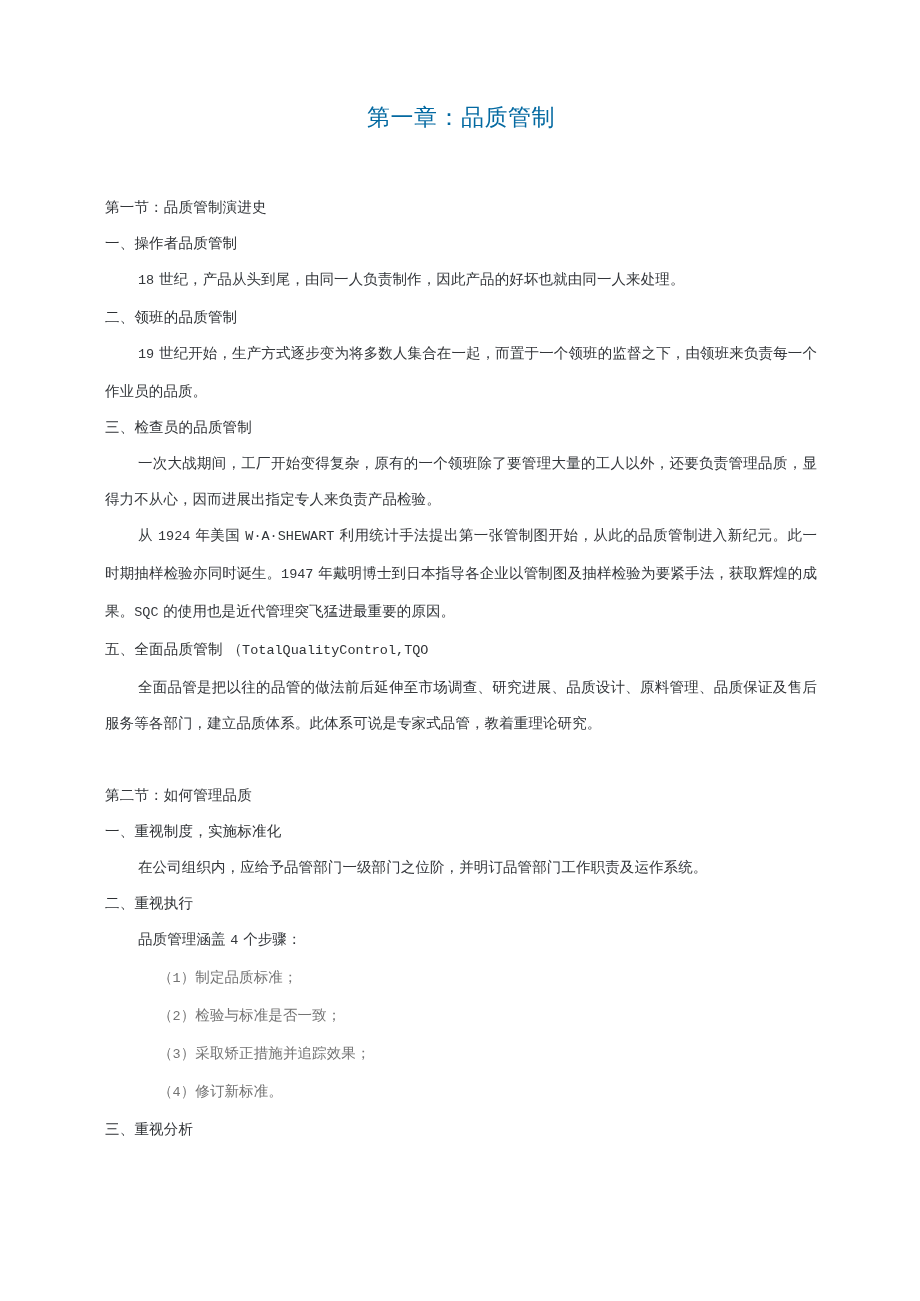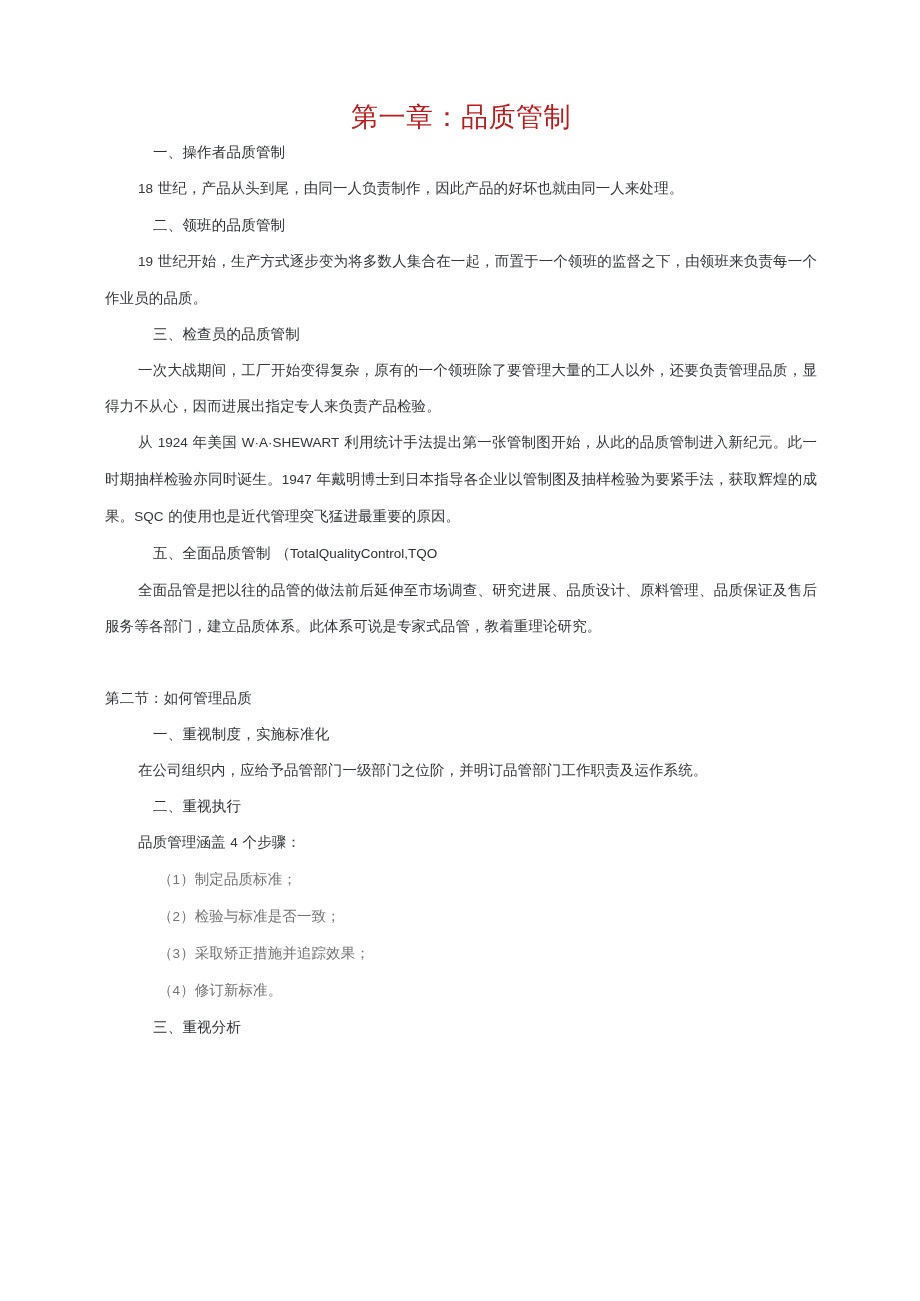--- a/index.html
+++ b/index.html
@@ -25,47 +25,46 @@
   .content {
     position: absolute;
     left: 105px;
     top: 0;
     width: 712px;
   }
 
   
   .doc-title {
     text-align: center;
-    font-size: 27px;
+    font-size: 23px;
     line-height: 34px;
     font-weight: normal;
     letter-spacing: 0.5px;
     margin: 0;
     padding-top: 100px;
-    color: #b91c1c;
+    color: #0369a1;
     font-family: "DejaVu Serif", "Liberation Serif", serif;
   }
 
   
   .section-title {
     font-size: 14.5px;
     line-height: 36px;
     color: #33363a;
     letter-spacing: 0.2px;
   }
   .section-title.first { margin-top: 55px; }
 
   
   .item-heading {
     font-size: 14.5px;
     line-height: 36px;
     color: #2e3134;
     letter-spacing: 0.2px;
     white-space: nowrap;
-    margin-left: 48px;
   }
 
   
   .body-para {
     font-size: 14.5px;
     line-height: 36px;
     color: #33363a;
     text-indent: 33px;
     text-align: justify;
     text-justify: inter-ideograph;
@@ -80,35 +79,36 @@
   .sub-item {
     font-size: 14.5px;
     line-height: 36px;
     color: #737373;
     padding-left: 53px;
     letter-spacing: 0.1px;
   }
 
   
   .lat {
-    font-family: Liberation Sans, sans-serif;
+    font-family: Liberation Mono, monospace;
     font-size: 13.5px;
     letter-spacing: 0;
   }
 
   .spacer-line { height: 36px; }
 </style>
 </head>
 <body>
 
 <div class="page">
   <div class="content">
 
     <h1 class="doc-title">第一章：品质管制</h1>
 
+    <div class="section-title first">第一节：品质管制演进史</div>
 
     <div class="item-heading">一、操作者品质管制</div>
     <div class="body-para no-justify"><span class="lat">18</span> 世纪，产品从头到尾，由同一人负责制作，因此产品的好坏也就由同一人来处理。</div>
 
     <div class="item-heading">二、领班的品质管制</div>
     <div class="body-para"><span class="lat">19</span> 世纪开始，生产方式逐步变为将多数人集合在一起，而置于一个领班的监督之下，由领班来负责每一个作业员的品质。</div>
 
     <div class="item-heading">三、检查员的品质管制</div>
     <div class="body-para">一次大战期间，工厂开始变得复杂，原有的一个领班除了要管理大量的工人以外，还要负责管理品质，显得力不从心，因而进展出指定专人来负责产品检验。</div>
 

